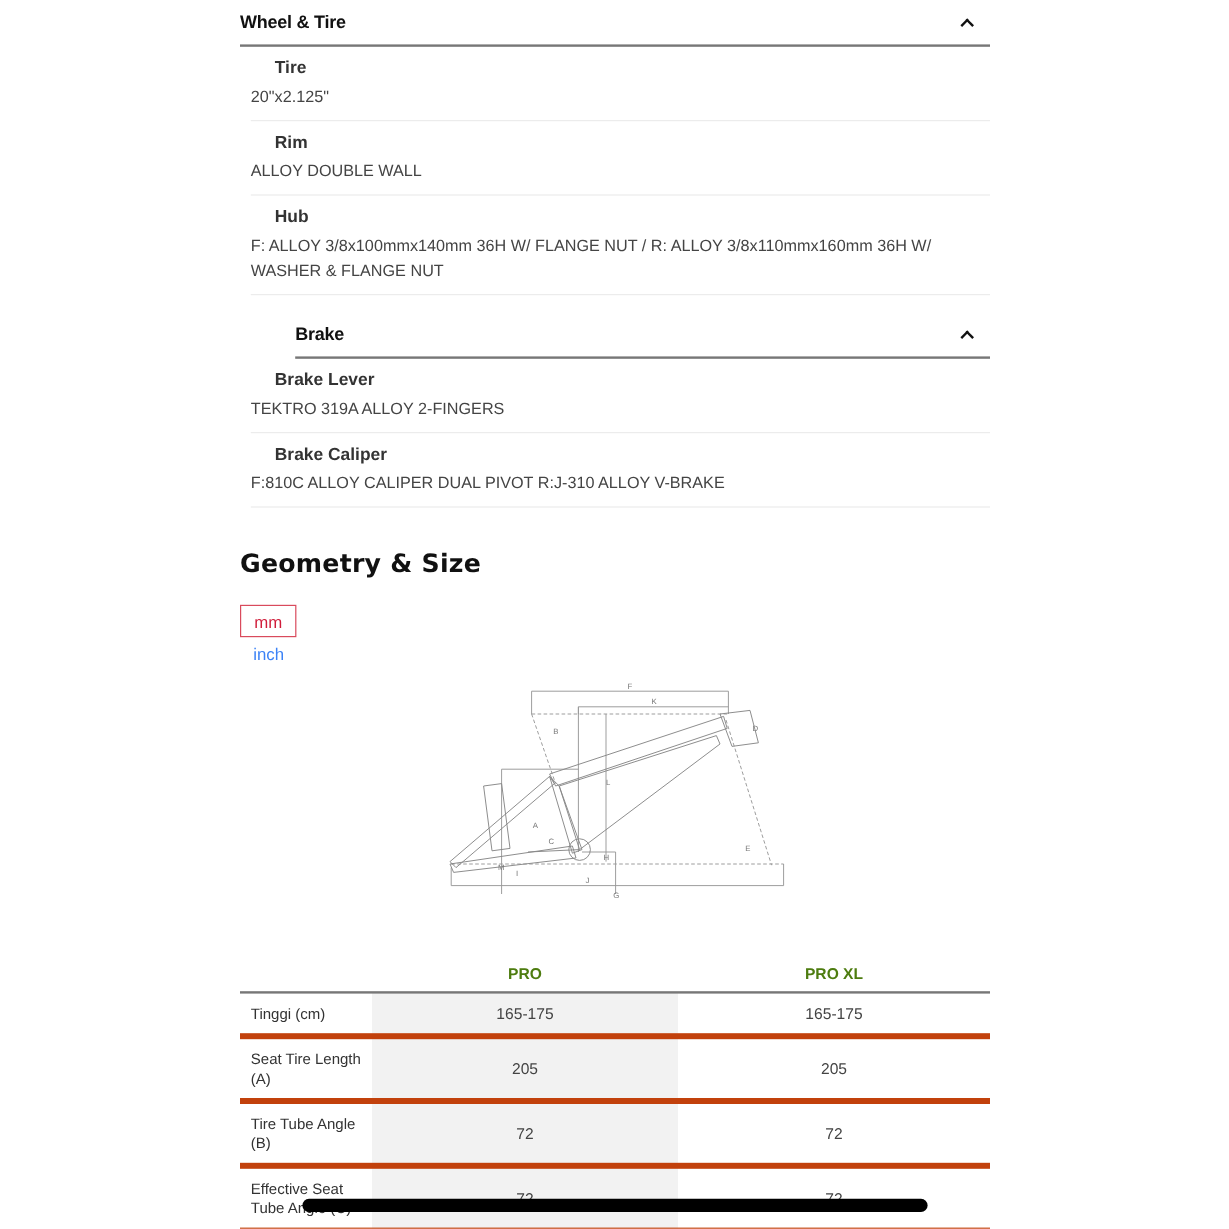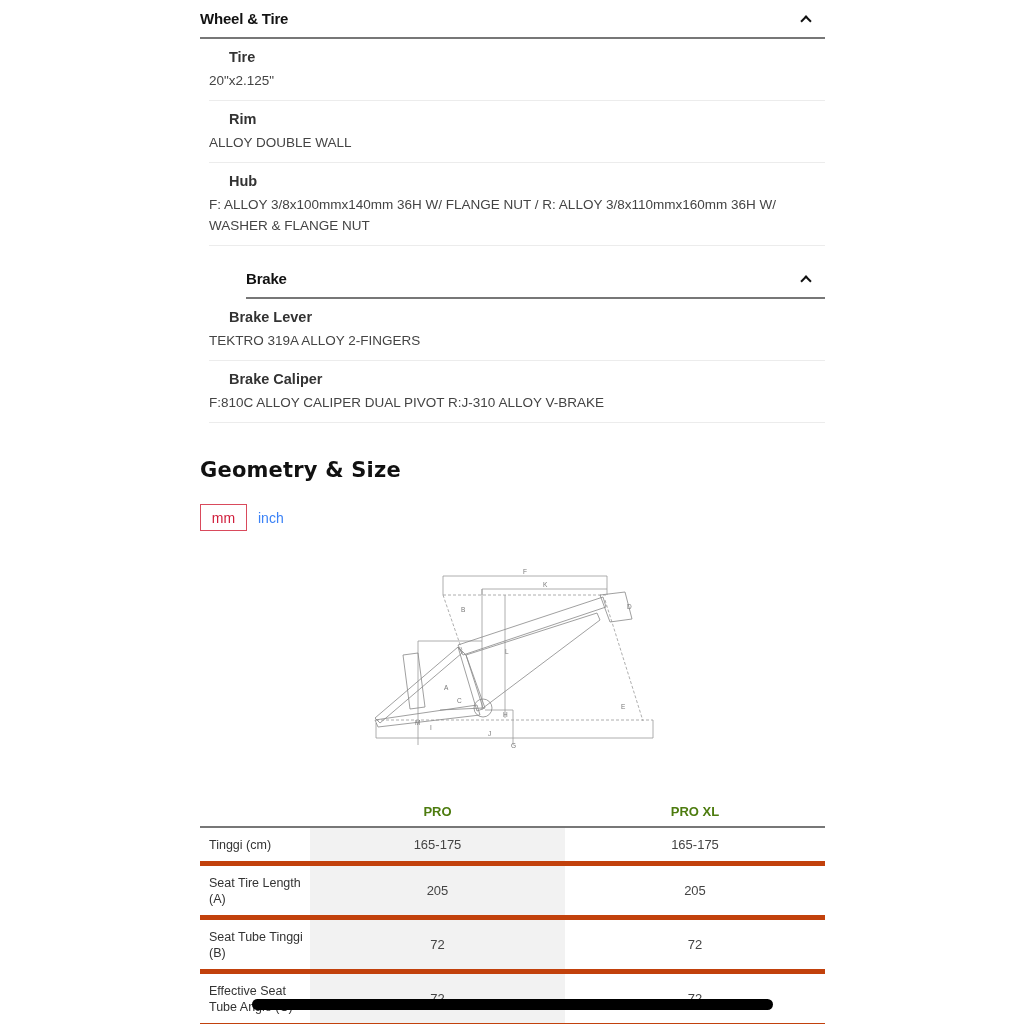--- a/index.html
+++ b/index.html
@@ -18,21 +18,21 @@
     .spec-label { font-weight: bold; font-size: 14.5px; color: #333; line-height: 20px; margin-left: 20px; }
     .spec-value { font-size: 13.5px; color: #444; line-height: 21px; margin-top: 3px; }
 
     #wheel-header { position: absolute; top: 0; left: 0; right: 0; }
     #wheel-items { position: absolute; top: 39px; left: 0; right: 0; }
     #brake-header { position: absolute; top: 260px; left: 14px; right: 0; margin-left: 32px; }
     #brake-items { position: absolute; top: 299px; left: 0; right: 0; }
 
     .geo-title { position: absolute; top: 458px; left: 0; font-size: 21px; font-weight: bold; color: #111;
                  font-family: "DejaVu Sans", sans-serif; letter-spacing: 0.2px; }
-    .unit-toggle { position: absolute; top: 504px; left: 0; display: flex; align-items: flex-end; }
+    .unit-toggle { position: absolute; top: 504px; left: 0; display: flex; align-items: flex-start; flex-direction: column; }
     .unit-btn { box-sizing: border-box; height: 27px; padding: 0 9px; display: flex; align-items: center;
                 font-size: 14px; cursor: pointer; }
     .unit-btn.active { border: 1px solid #d94a5c; color: #d01c3a; width: 47px; justify-content: center; }
     .unit-btn.inactive { color: #3b82f6; margin-left: 2px; }
 
     .diagram { position: absolute; top: 565px; left: 160px; width: 300px; height: 190px; }
 
     table.geo { position: absolute; top: 796px; left: 0; width: 625px; border-collapse: collapse; font-size: 13px; }
     table.geo th { font-weight: bold; color: #4d7c0f; font-size: 13px; height: 28px; text-align: center;
                    border-bottom: 2px solid #777; vertical-align: middle; }
@@ -148,21 +148,21 @@
         <td class="rowlabel">Tinggi (cm)</td>
         <td class="pro">165-175</td>
         <td>165-175</td>
       </tr>
       <tr class="r2">
         <td class="rowlabel">Seat Tire Length (A)</td>
         <td class="pro">205</td>
         <td>205</td>
       </tr>
       <tr class="r2">
-        <td class="rowlabel">Seat Tube Tinggi (B)</td>
+        <td class="rowlabel">Tire Tube Angle (B)</td>
         <td class="pro">72</td>
         <td>72</td>
       </tr>
       <tr class="r2">
         <td class="rowlabel">Effective Seat Tube Angle (C)</td>
         <td class="pro">72</td>
         <td>72</td>
       </tr>
     </tbody>
   </table>

